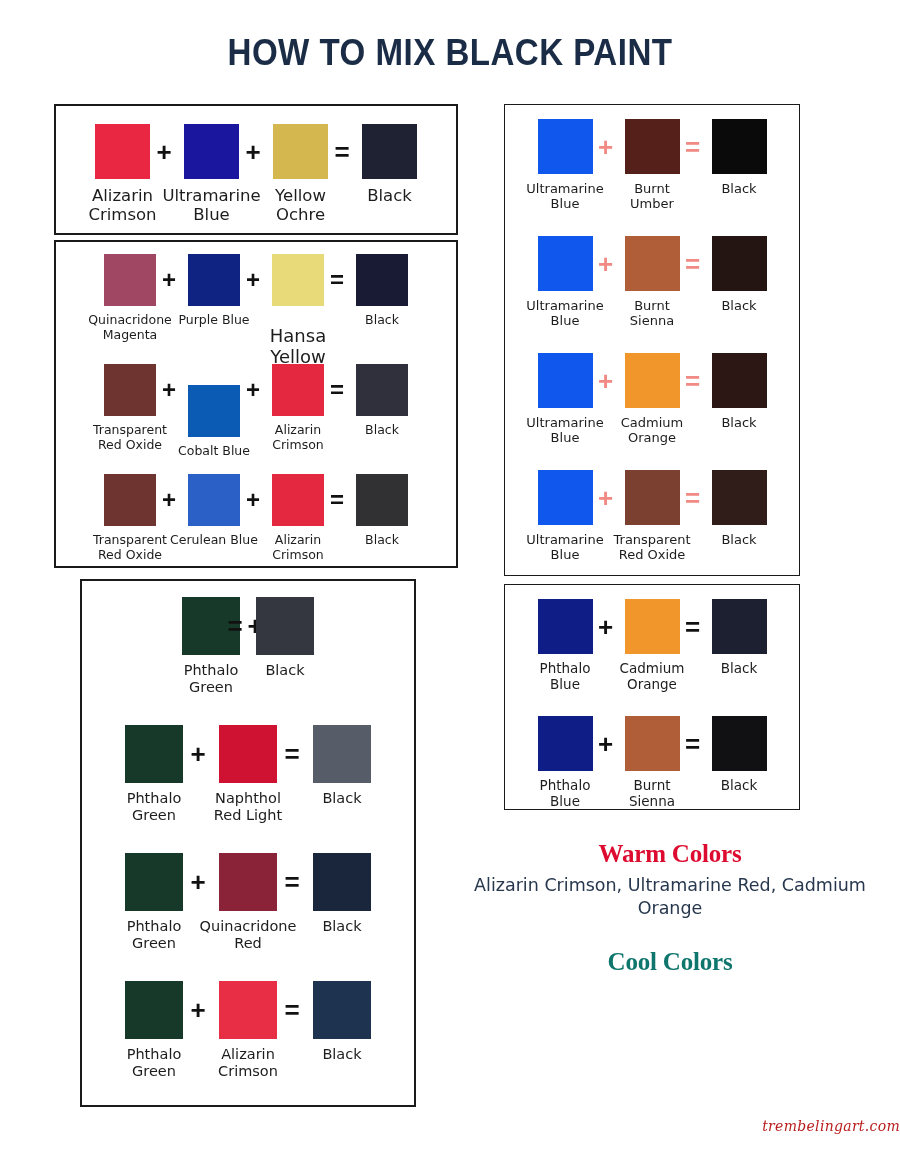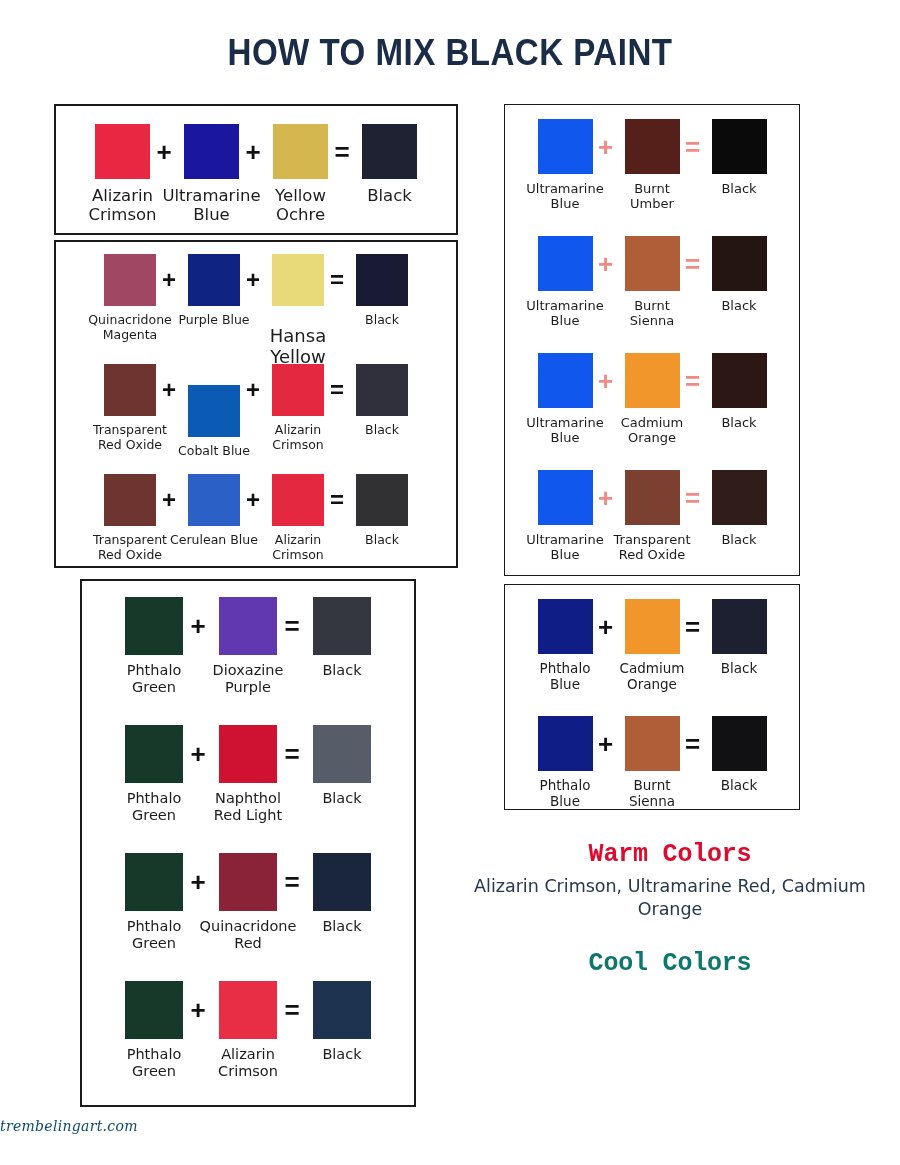--- a/index.html
+++ b/index.html
@@ -74,21 +74,21 @@
 
   
   #legend {
     position: absolute;
     left: 465px;
     top: 840px;
     width: 410px;
     text-align: center;
   }
   .legend-head {
-    font-family: Liberation Mono, monospace;
+    font-family: Liberation Serif, serif;
     font-weight: bold;
     font-size: 25px;
     letter-spacing: -0.2px;
     margin: 0;
   }
   .legend-body {
     font-family: "DejaVu Sans", sans-serif;
     font-size: 17.5px;
     color: #27374d;
     line-height: 1.32;
@@ -96,25 +96,25 @@
   }
   #warm-head { color: #DD0B2F; }
   #cool-head { color: #0f766e; margin-top: 28px; }
 
   
   #watermark {
     position: absolute;
     top: 1118px;
     left: 0;
     width: 900px;
-    text-align: left;
+    text-align: right;
     font-family: "DejaVu Serif", serif;
     font-style: italic;
     font-size: 14px;
-    color: #0c4a6e;
+    color: #b91c1c;
     letter-spacing: 0.3px;
   }
 </style>
 </head>
 <body>
 
 <div id="page-title">HOW TO MIX BLACK PAINT</div>
 
 <div class="panel" id="panel-primary-triad" style="left:54px; top:104px; width:404px; height:131px;">
     <div class="recipe-row" style="left: 0px; width: 100%; top: 18px;">
@@ -206,24 +206,20 @@
     </div>
   </div>
 
 <div class="panel" id="panel-phthalo-green-pairs" style="left:80px; top:579px; width:336px; height:528px;">
     <div class="recipe-row" style="left: 0px; width: 100%; top: 16px;">
       <div class="item" style="width: 114px;">
         <span class="swatch" style="width: 58px; height: 58px; background: rgb(23, 57, 42);"></span>
         <span class="item-label" style="font-size: 14.5px; width: 122px;">Phthalo<br>Green</span>
       </div>
       <span class="op" style="width: 34px; height: 58px; font-size: 26px; color: rgb(17, 17, 17); margin-left: -30px; margin-right: -24px;">+</span>
-      <div class="item" style="width: 114px;">
-        <span class="swatch" style="width: 58px; height: 58px; background: rgb(97, 56, 176);"></span>
-        <span class="item-label" style="font-size: 14.5px; width: 122px;">Dioxazine<br>Purple</span>
-      </div>
       <span class="op" style="width: 34px; height: 58px; font-size: 26px; color: rgb(17, 17, 17); margin-left: -30px; margin-right: -24px;">=</span>
       <div class="item" style="width: 114px;">
         <span class="swatch" style="width: 58px; height: 58px; background: rgb(52, 55, 63);"></span>
         <span class="item-label" style="font-size: 14.5px; width: 122px;">Black</span>
       </div>
     </div>
     <div class="recipe-row" style="left: 0px; width: 100%; top: 144px;">
       <div class="item" style="width: 114px;">
         <span class="swatch" style="width: 58px; height: 58px; background: rgb(23, 57, 42);"></span>
         <span class="item-label" style="font-size: 14.5px; width: 122px;">Phthalo<br>Green</span>

